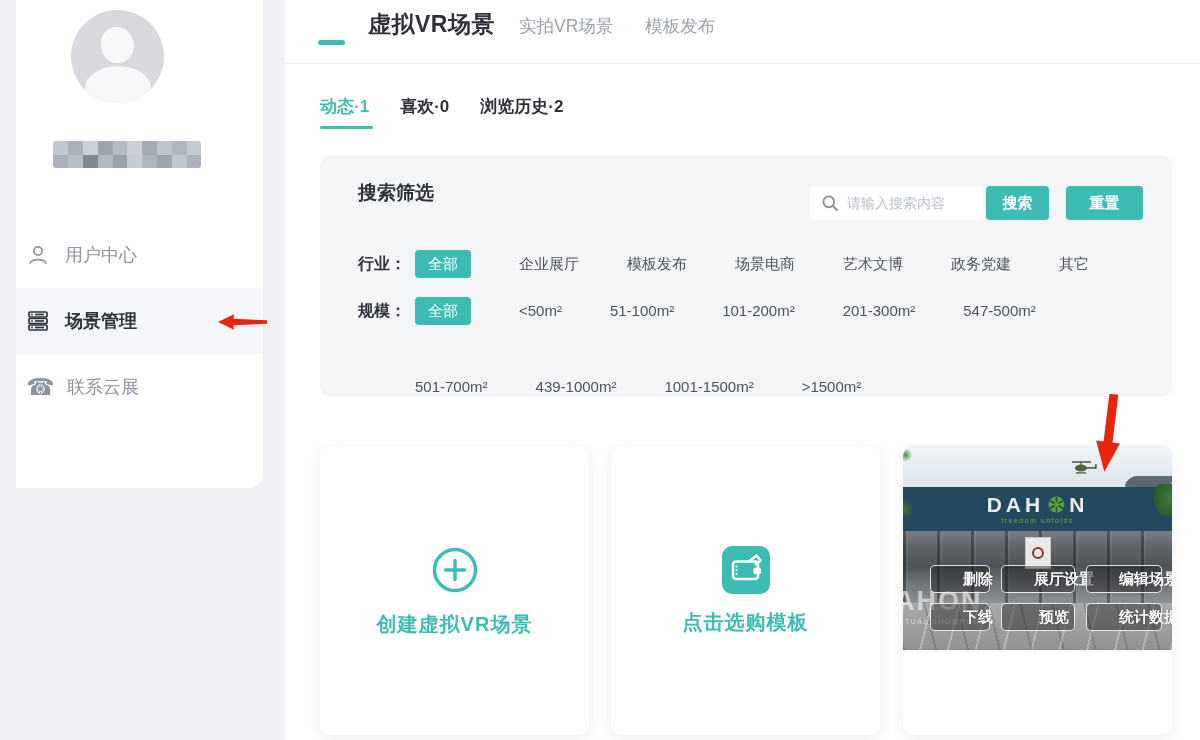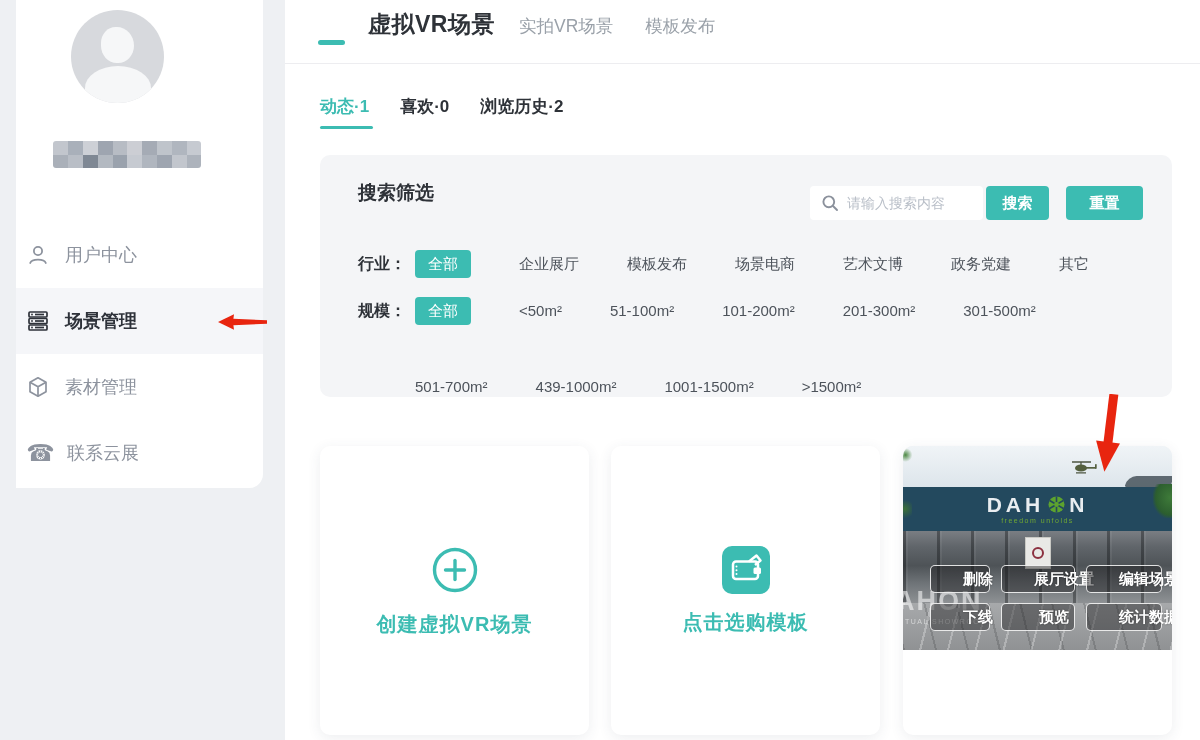--- a/index.html
+++ b/index.html
@@ -156,27 +156,20 @@
         <circle cx="6" cy="5.5" r="0.9" fill="currentColor" stroke="none"></circle>
           <line x1="9" y1="5.5" x2="18" y2="5.5"></line>
         <circle cx="6" cy="12" r="0.9" fill="currentColor" stroke="none"></circle>
           <line x1="9" y1="12" x2="18" y2="12"></line>
         <circle cx="6" cy="18.5" r="0.9" fill="currentColor" stroke="none"></circle>
           <line x1="9" y1="18.5" x2="18" y2="18.5"></line>
       </svg>
       <span>场景管理</span>
     </div>
     <div class="menu-item">
-      <svg width="24" height="24" viewBox="0 0 24 24" fill="none" stroke="currentColor" stroke-width="1.7" stroke-linejoin="round">
-        <path d="M12 2.8l8 4.5v9.4l-8 4.5-8-4.5V7.3z"></path>
-          <path d="M4 7.3l8 4.5 8-4.5M12 11.8V21.2"></path>
-      </svg>
-      <span>素材管理</span>
-    </div>
-    <div class="menu-item">
       <span class="phone-glyph">☎</span>
       <span>联系云展</span>
     </div>
   </nav>
 </aside>
 
 <main class="main">
   <div class="main-tabs">
     <span class="tab-primary-active">虚拟VR场景</span>
     <span class="tab-primary tab2">实拍VR场景</span>
@@ -220,21 +213,21 @@
     </div>
 
     <div class="f-row row-scale">
       <span class="f-label">规模：</span>
       <div class="f-opts">
         <span class="chip">全部</span>
         <span class="opt">&lt;50m²</span>
         <span class="opt">51-100m²</span>
         <span class="opt">101-200m²</span>
         <span class="opt">201-300m²</span>
-        <span class="opt">301-500m²</span>
+        <span class="opt">547-500m²</span>
         <span class="opt">501-700m²</span>
         <span class="opt">439-1000m²</span>
         <span class="opt">1001-1500m²</span>
         <span class="opt">&gt;1500m²</span>
       </div>
     </div>
   </section>
 
   <div class="card card-create">
     <div class="card-action">

